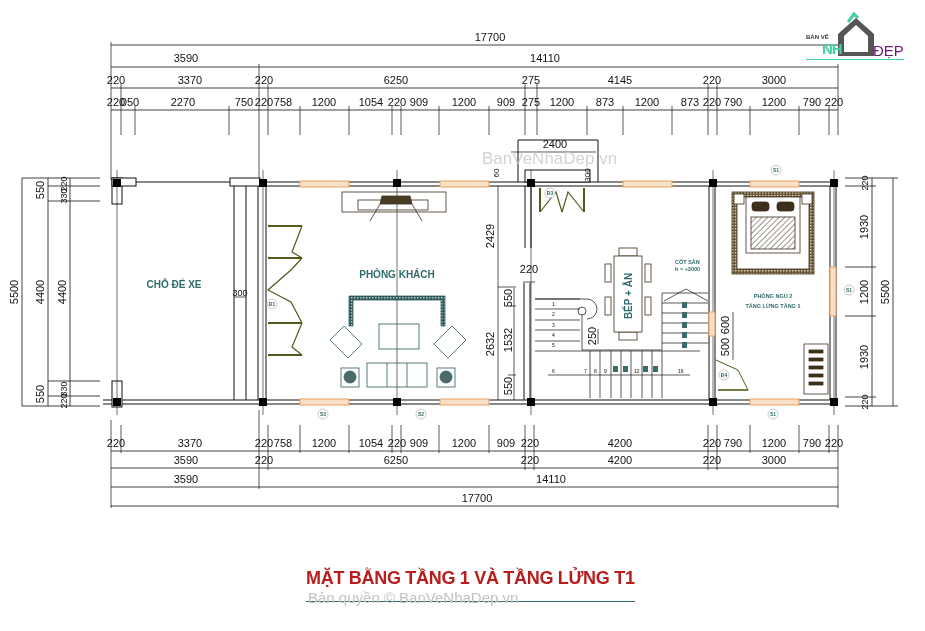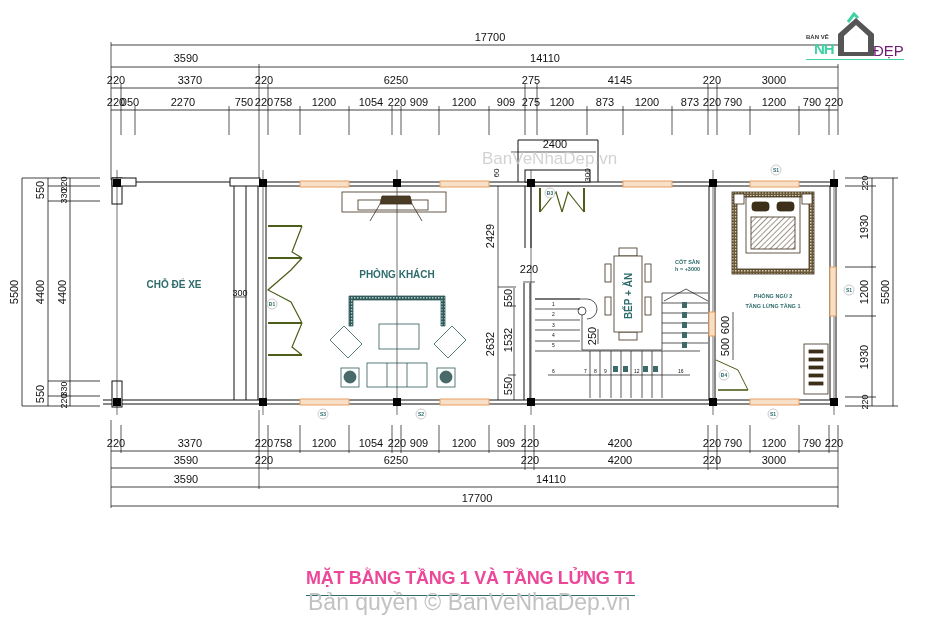--- a/index.html
+++ b/index.html
@@ -3,25 +3,25 @@
 <meta charset="utf-8">
 <style>
   html, body { margin:0; padding:0; background:#ffffff; }
   body { width:925px; height:631px; position:relative; overflow:hidden; font-family:"Liberation Sans", sans-serif; }
   #plan { position:absolute; left:0; top:0; }
   .dim { font-family:"Liberation Sans Narrow","Liberation Sans", sans-serif; font-size:11px; fill:#111; }
   .dimv { font-family:"Liberation Sans", sans-serif; font-size:11px; fill:#111; }
   .room { font-family:"Liberation Sans", sans-serif; font-size:10px; fill:#2e6b6b; font-weight:bold; }
   .room-sm { font-family:"Liberation Sans", sans-serif; font-size:5.5px; fill:#2e6b6b; font-weight:bold; }
   .wm { font-family:"Liberation Sans", sans-serif; font-size:17px; fill:#c8c8c8; opacity:.8; }
-  .title { position:absolute; left:306px; top:568px; font-family:"Liberation Sans", sans-serif; font-size:18px; font-weight:bold; color:#ec4899; letter-spacing:-0.3px; border-bottom:1px solid #2e6b6b; padding-bottom:6px; line-height:21px; }
-  .copyright { position:absolute; left:308px; top:589px; font-family:"Liberation Sans", sans-serif; font-size:23px; color:#c2c2c2; }
+  .title { position:absolute; left:306px; top:568px; font-family:"Liberation Sans", sans-serif; font-size:18px; font-weight:bold; color:#b91c1c; letter-spacing:-0.3px; border-bottom:1px solid #2e6b6b; padding-bottom:12px; line-height:21px; }
+  .copyright { position:absolute; left:308px; top:589px; font-family:"Liberation Sans", sans-serif; font-size:15px; color:#c2c2c2; }
   .logo { position:absolute; left:806px; top:12px; width:110px; height:50px; }
   .logo-small { position:absolute; left:0; top:22px; font-size:6px; font-weight:bold; color:#333; }
-  .logo-nh { position:absolute; left:8px; top:28px; font-size:15px; font-weight:bold; color:#3fd0a4; letter-spacing:-1px; }
+  .logo-nh { position:absolute; left:16px; top:28px; font-size:15px; font-weight:bold; color:#3fd0a4; letter-spacing:-1px; }
   .logo-dep { position:absolute; left:67px; top:30px; font-size:15px; color:#701a75; }
   .logo-line { position:absolute; left:0; top:47px; width:98px; height:1px; background:#3fd0a4; }
 </style>
 </head>
 <body>
 
 <svg id="plan" width="925" height="631" viewBox="0 0 925 631" xmlns="http://www.w3.org/2000/svg">
   <defs>
     <pattern id="hatch" width="4" height="4" patternUnits="userSpaceOnUse" patternTransform="rotate(45)">
       <line x1="0" y1="0" x2="0" y2="4" stroke="#3d2f1a" stroke-width="1"></line>

